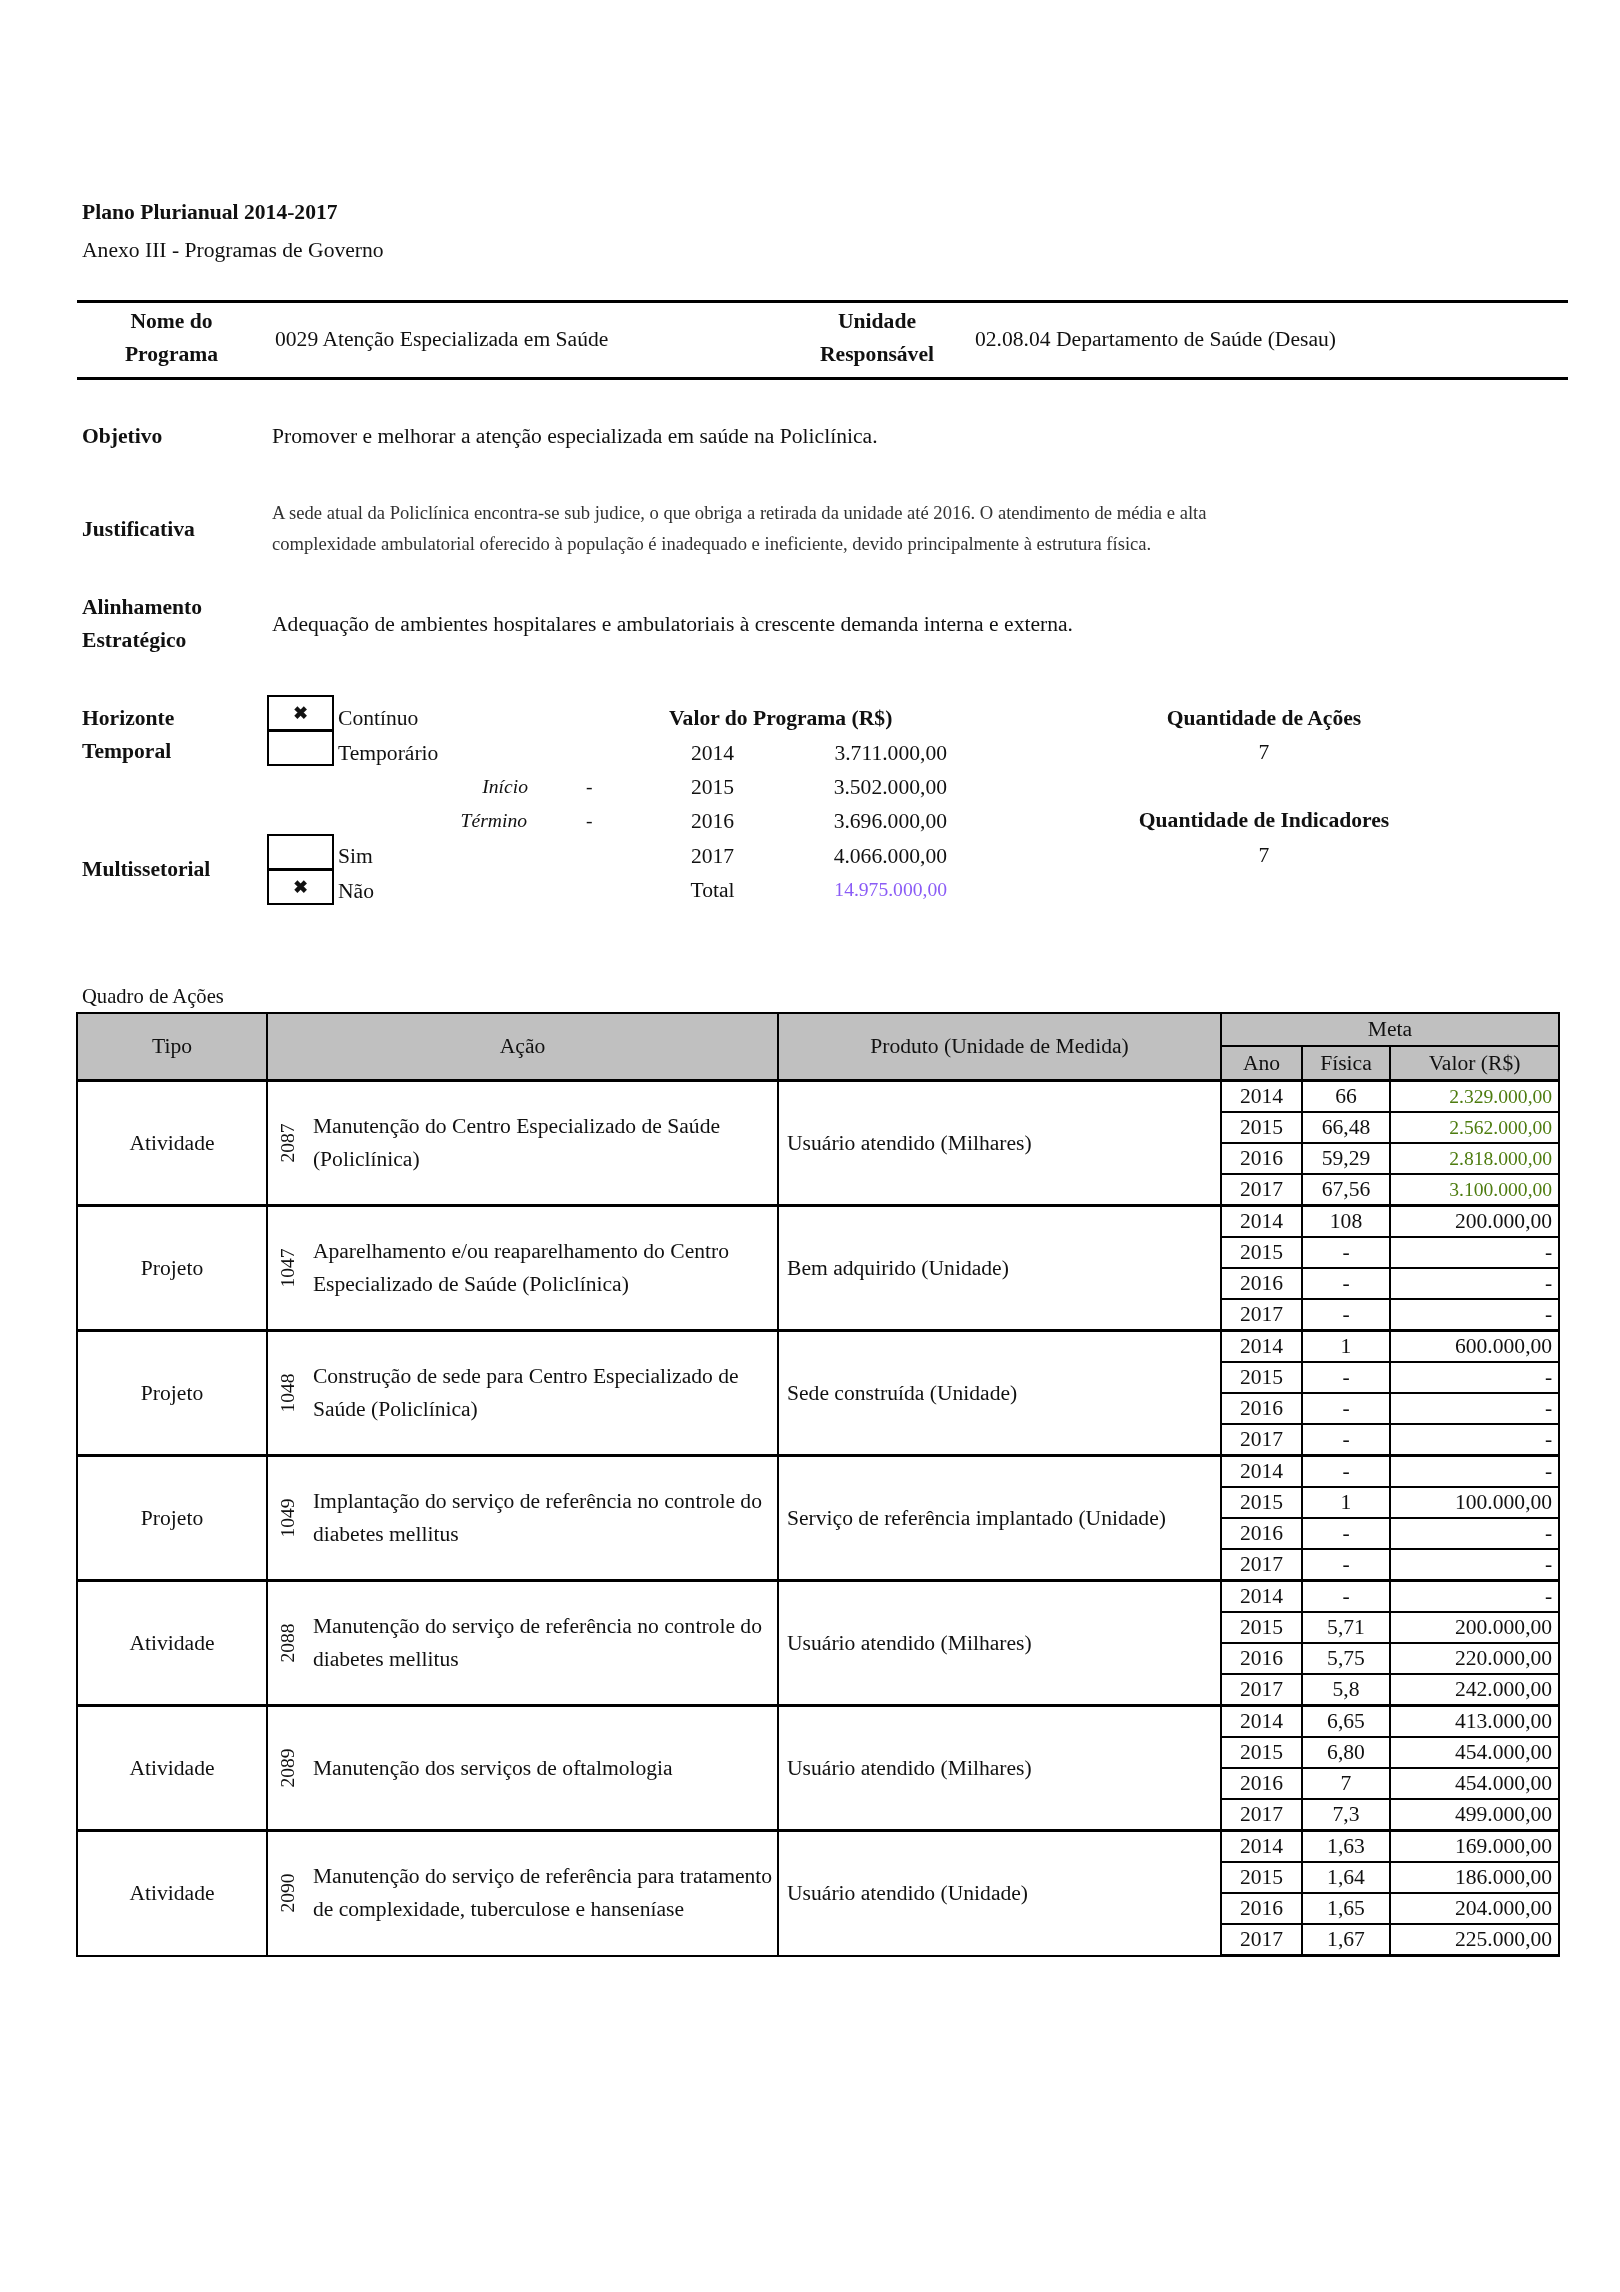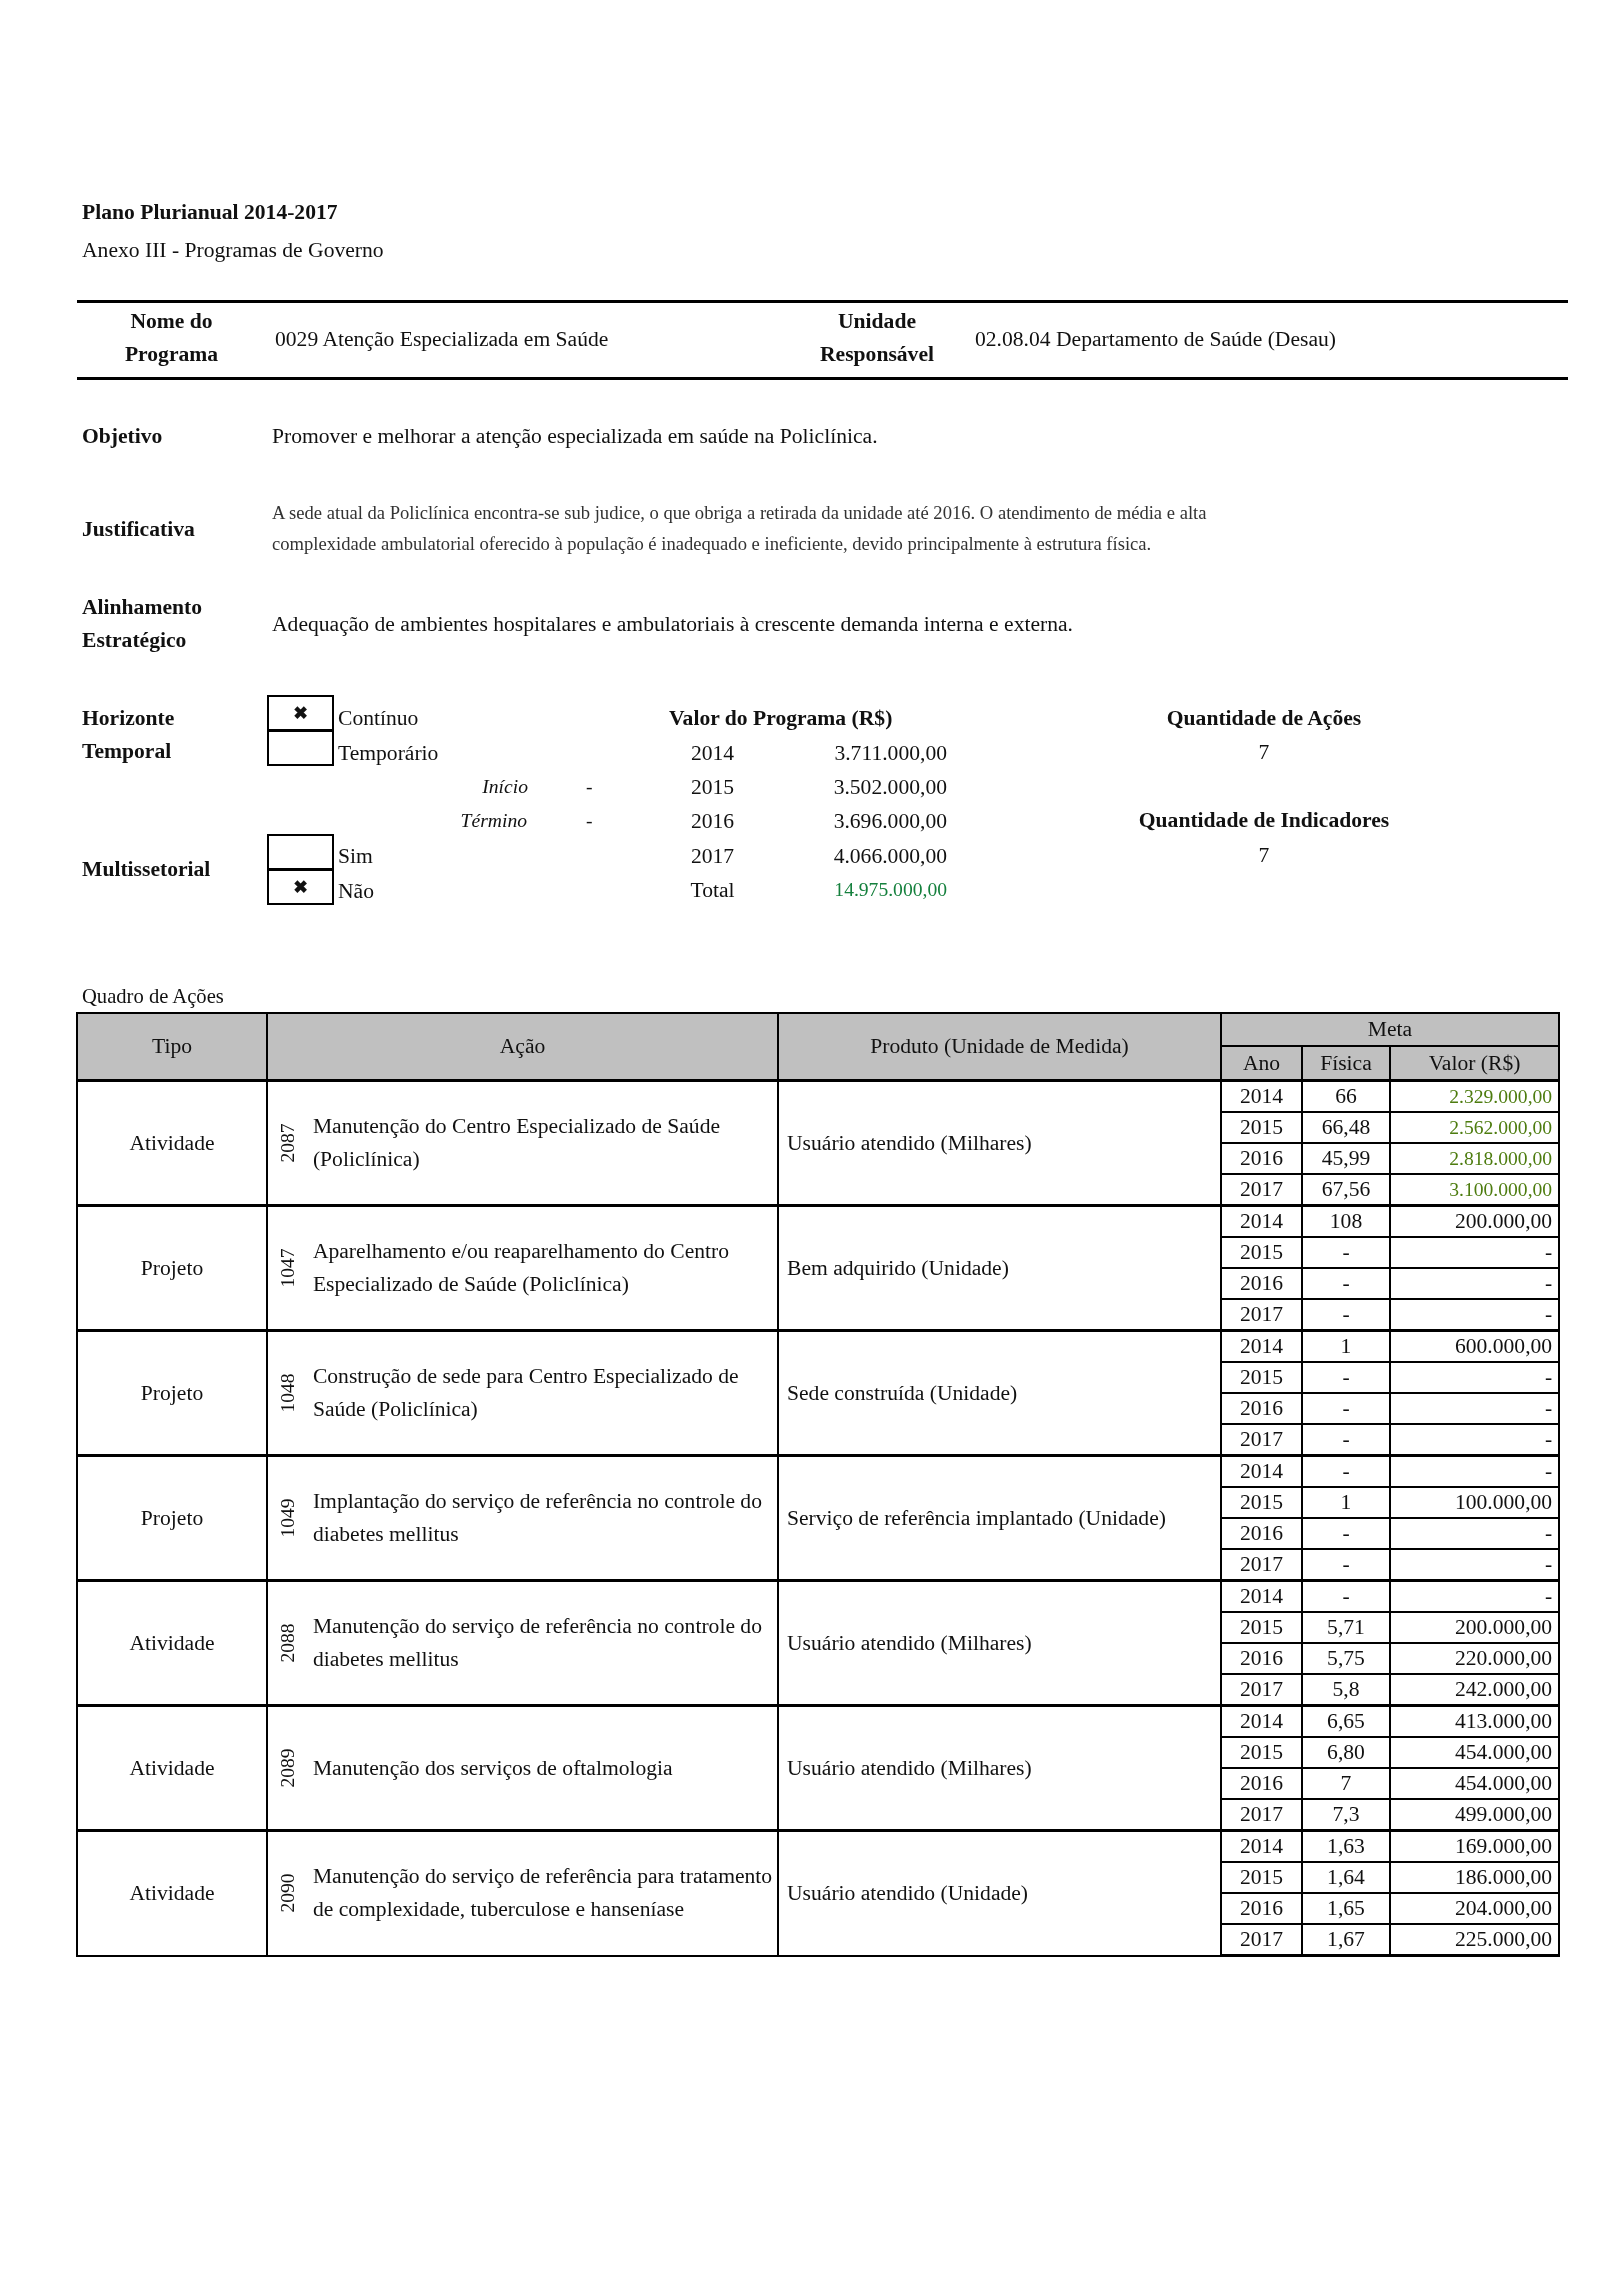--- a/index.html
+++ b/index.html
@@ -14,21 +14,21 @@
   .hdr-val { position: absolute; font-size: 21.6px; line-height: 33px; }
   .lbl { position: absolute; left: 82px; font-size: 21.6px; font-weight: bold; line-height: 33px; }
   .txt { position: absolute; left: 272px; font-size: 21.6px; line-height: 33px; }
   .txt-small { position: absolute; left: 272px; font-size: 18.6px; line-height: 31px; color: #333; }
   .cb { position: absolute; left: 267px; width: 63px; height: 32px; border: 2.9px solid #000; box-sizing: content-box; text-align: center; font-size: 17.6px; font-weight: bold; line-height: 32px; }
   .cb + .cb { border-top-width: 2.9px; }
   .cb-label { position: absolute; left: 338px; font-size: 21.6px; line-height: 33px; }
   .it { position: absolute; font-size: 19.6px; font-style: italic; line-height: 33px; text-align: right; }
   .vyear { position: absolute; left: 676px; width: 73px; text-align: center; font-size: 21.6px; line-height: 34px; }
   .vval { position: absolute; left: 774px; width: 173px; text-align: right; font-size: 21.6px; line-height: 34px; }
-  .vtotal { color: #15803d; font-size: 19.6px; }
+  .vtotal { color: #8b5cf6; font-size: 19.6px; }
   .qlabel { position: absolute; left: 1068px; width: 392px; text-align: center; font-size: 21.6px; font-weight: bold; line-height: 33px; }
   .qval { position: absolute; left: 1068px; width: 392px; text-align: center; font-size: 21.6px; line-height: 33px; }
 
   
   .qa-title { left: 82px; top: 985px; font-size: 20.6px; font-weight: normal; }
   table.qa { position: absolute; left: 76px; top: 1012px; width: 1482px; border-collapse: collapse; table-layout: fixed; font-size: 21.6px; }
   table.qa td, table.qa th { border: 2px solid #000; padding: 0; }
   table.qa th { background: #c0c0c0; font-weight: normal; border-width: 2.9px; }
   table.qa th.meta { height: 31px; }
   table.qa th.sub { height: 32px; }
@@ -157,21 +157,21 @@
         <td class="fis">66</td>
         <td class="val money-light">2.329.000,00</td>
       </tr>
       <tr>
         <td class="ano">2015</td>
         <td class="fis">66,48</td>
         <td class="val money-light">2.562.000,00</td>
       </tr>
       <tr>
         <td class="ano">2016</td>
-        <td class="fis">45,99</td>
+        <td class="fis">59,29</td>
         <td class="val money-light">2.818.000,00</td>
       </tr>
       <tr>
         <td class="ano">2017</td>
         <td class="fis">67,56</td>
         <td class="val money-light">3.100.000,00</td>
       </tr>
       <tr class="group-start">
         <td rowspan="4" class="tipo">Projeto</td>
         <td rowspan="4" class="acao">

